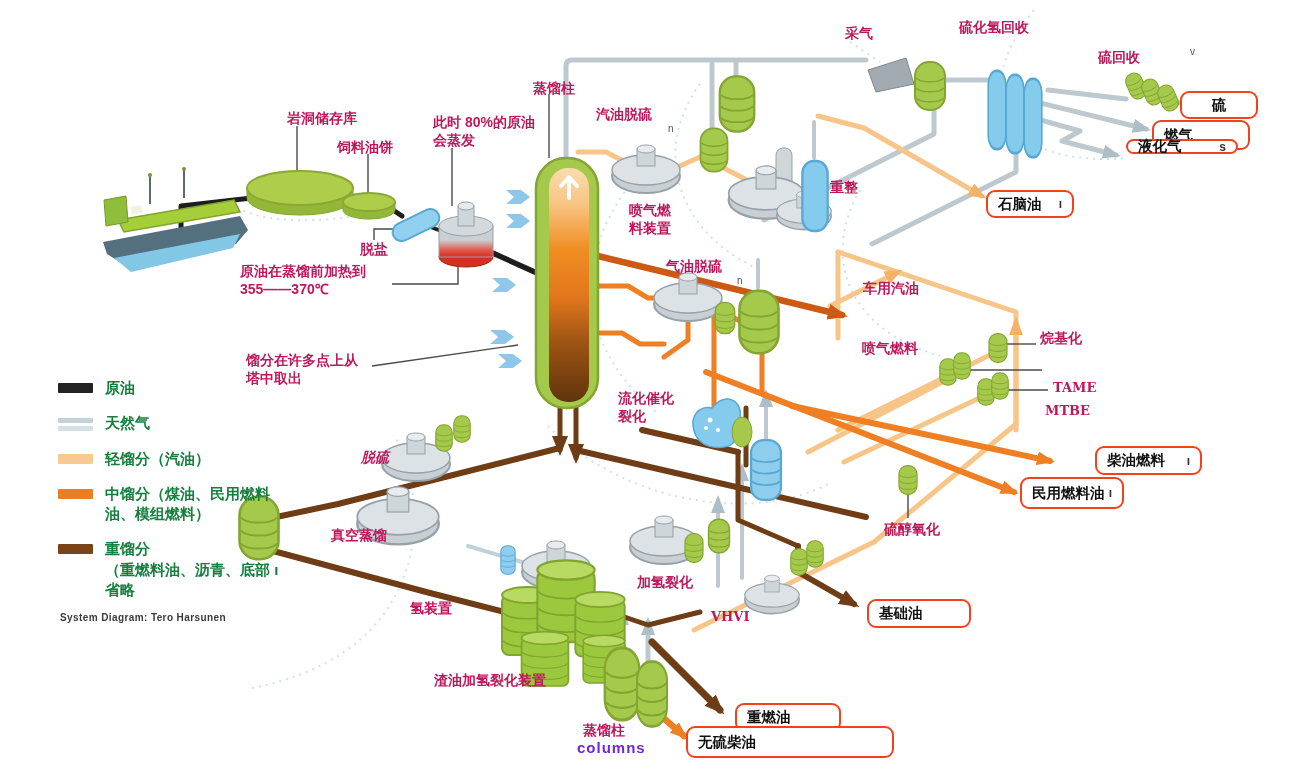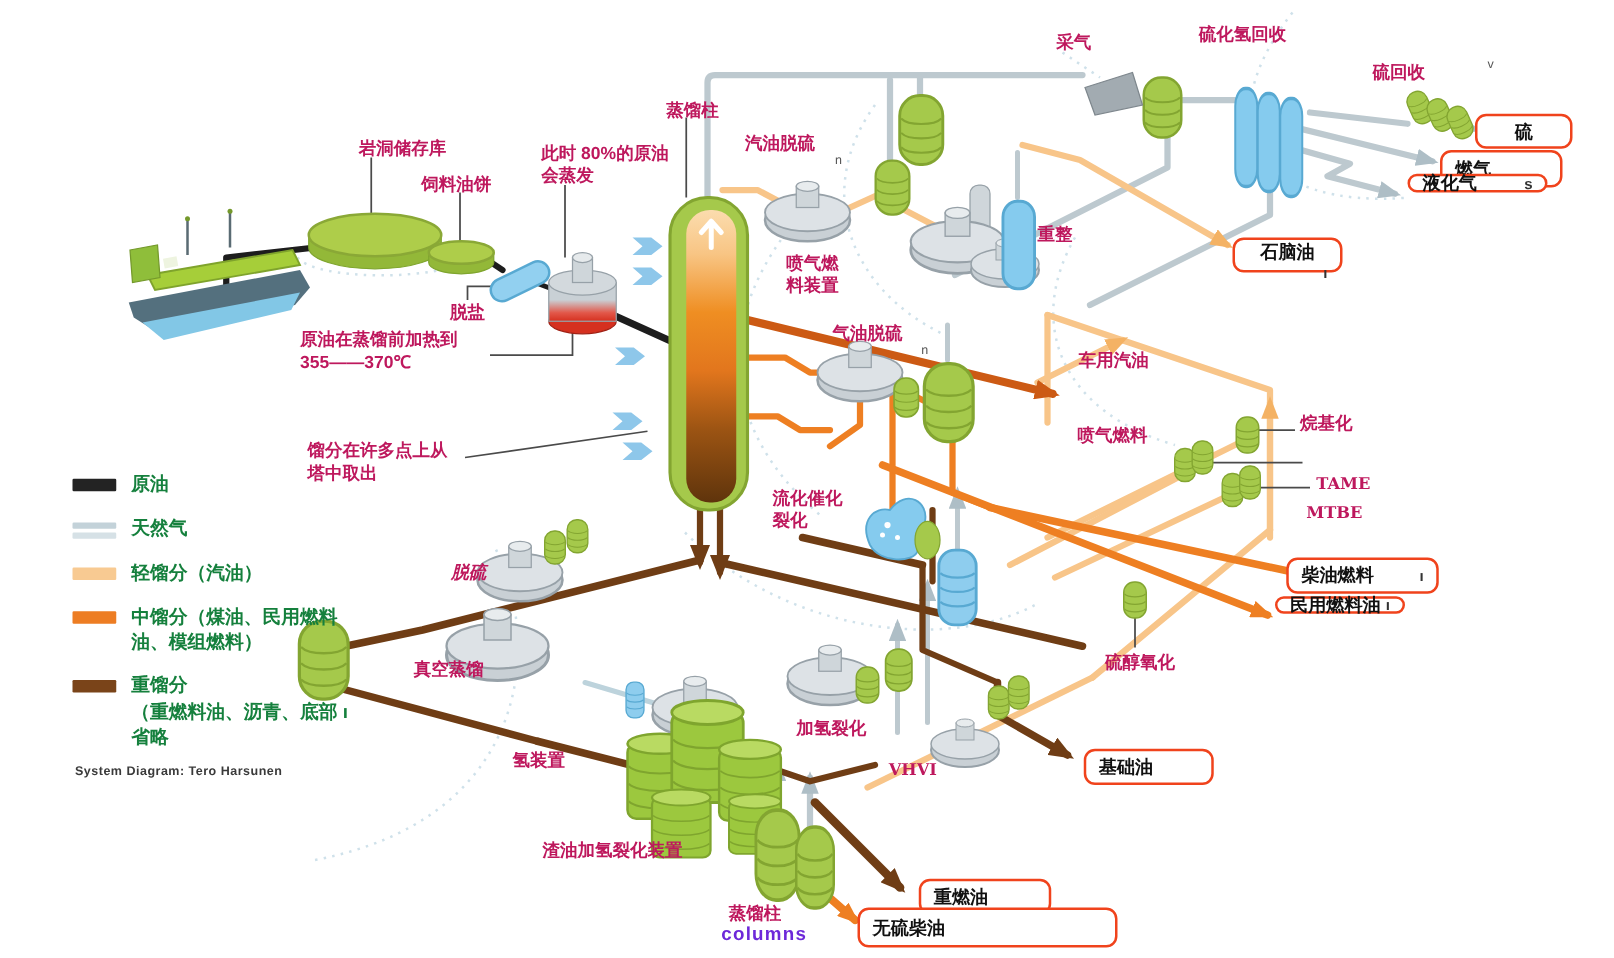--- a/index.html
+++ b/index.html
@@ -369,29 +369,29 @@
       <div class="obox center" style="left: 1180px; top: 91px; width: 78px; height: 28px;">
         <span>硫</span>
       </div>
       <div class="obox" style="left: 1152px; top: 120px; width: 98px; height: 30px;">
         <span>燃气</span>
       </div>
       <div class="obox" style="left: 1126px; top: 139px; width: 112px; height: 15px;">
         <span>液化气</span>
         <span class="sfx">s</span>
       </div>
-      <div class="obox" style="left: 986px; top: 190px; width: 88px; height: 28px; flex-direction: column;">
+      <div class="obox" style="left: 986px; top: 190px; width: 88px; height: 28px;">
         <span>石脑油</span>
         <span class="sfx">ı</span>
       </div>
-      <div class="obox" style="left: 1029px; top: 446px; width: 122px; height: 29px;">
+      <div class="obox" style="left: 1095px; top: 446px; width: 107px; height: 29px;">
         <span>柴油燃料</span>
         <span class="sfx">ı</span>
       </div>
-      <div class="obox" style="left: 1020px; top: 477px; width: 104px; height: 14px;">
+      <div class="obox" style="left: 1020px; top: 477px; width: 104px; height: 32px;">
         <span>民用燃料油</span>
         <span class="sfx">ı</span>
       </div>
       <div class="obox" style="left: 867px; top: 599px; width: 104px; height: 29px;">
         <span>基础油</span>
       </div>
       <div class="obox" style="left: 735px; top: 703px; width: 106px; height: 29px;">
         <span>重燃油</span>
       </div>
       <div class="obox" style="left: 686px; top: 726px; width: 208px; height: 32px;">

